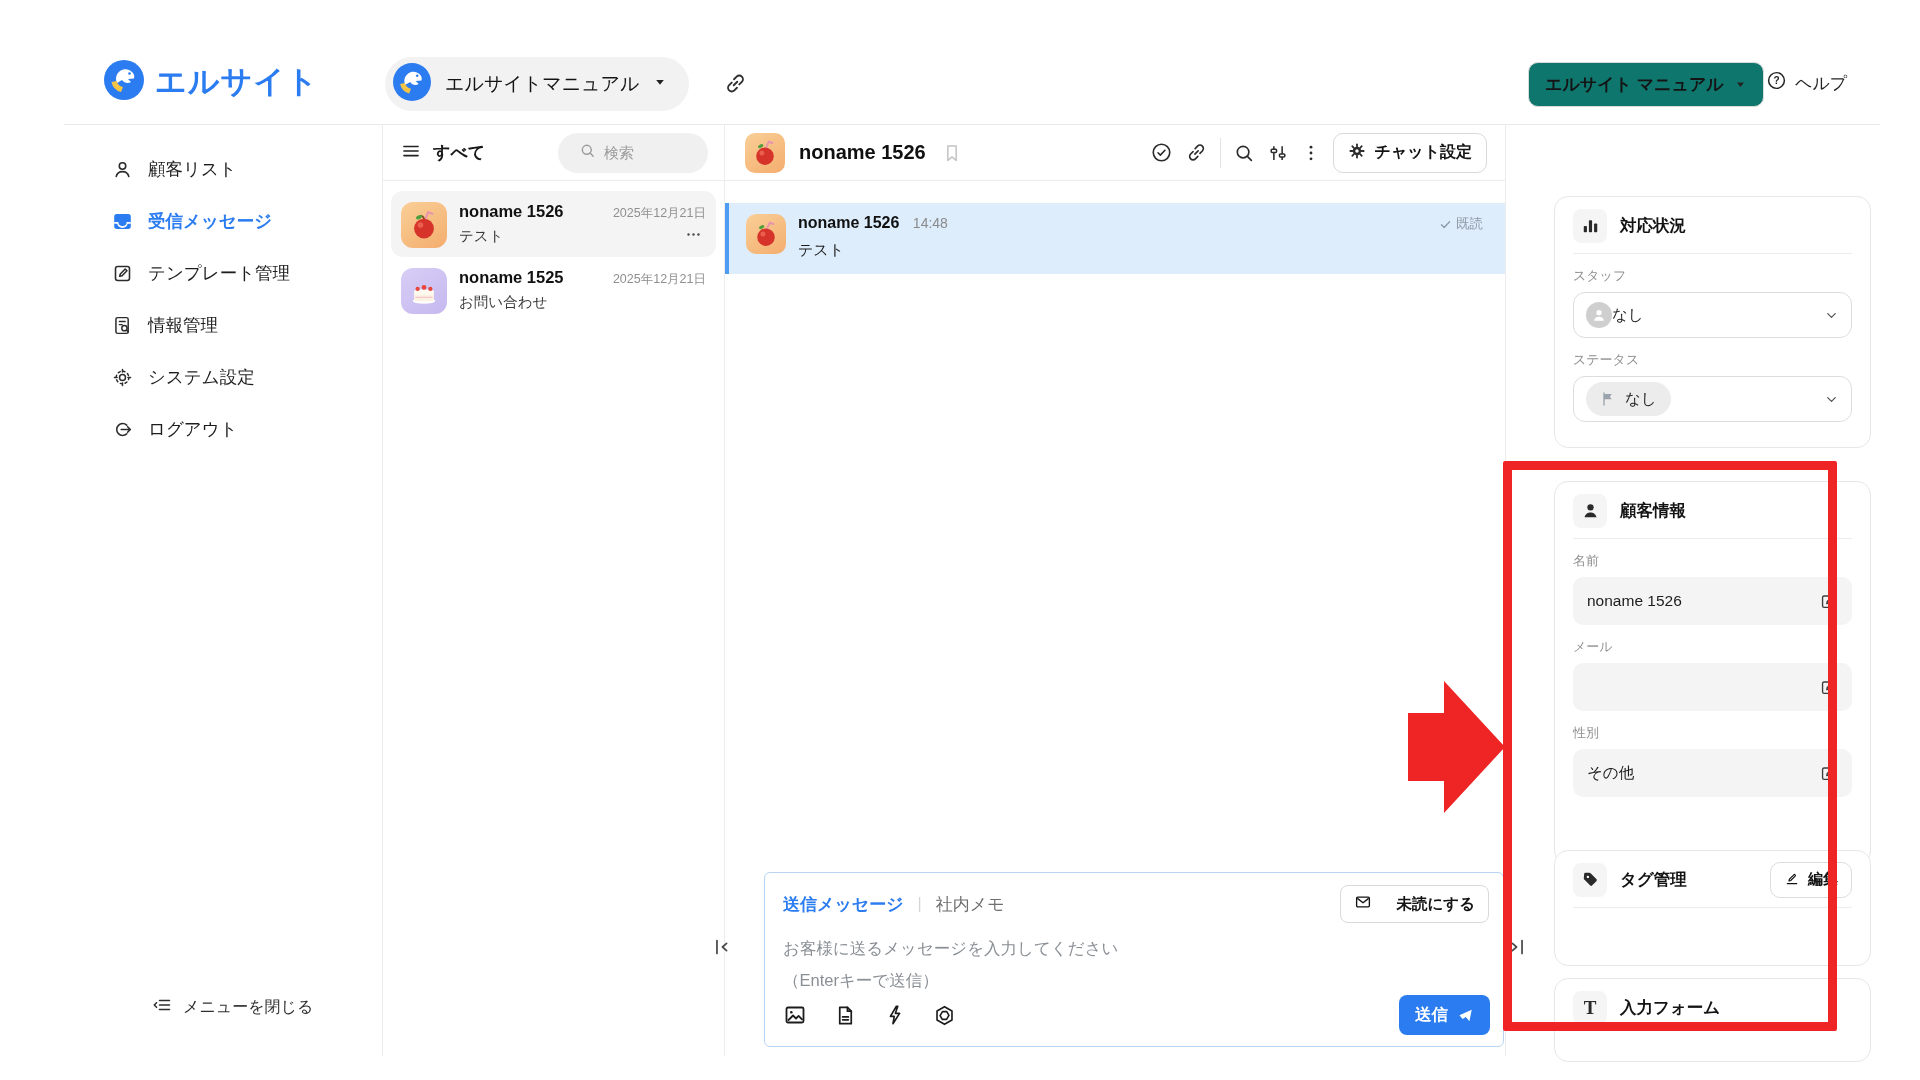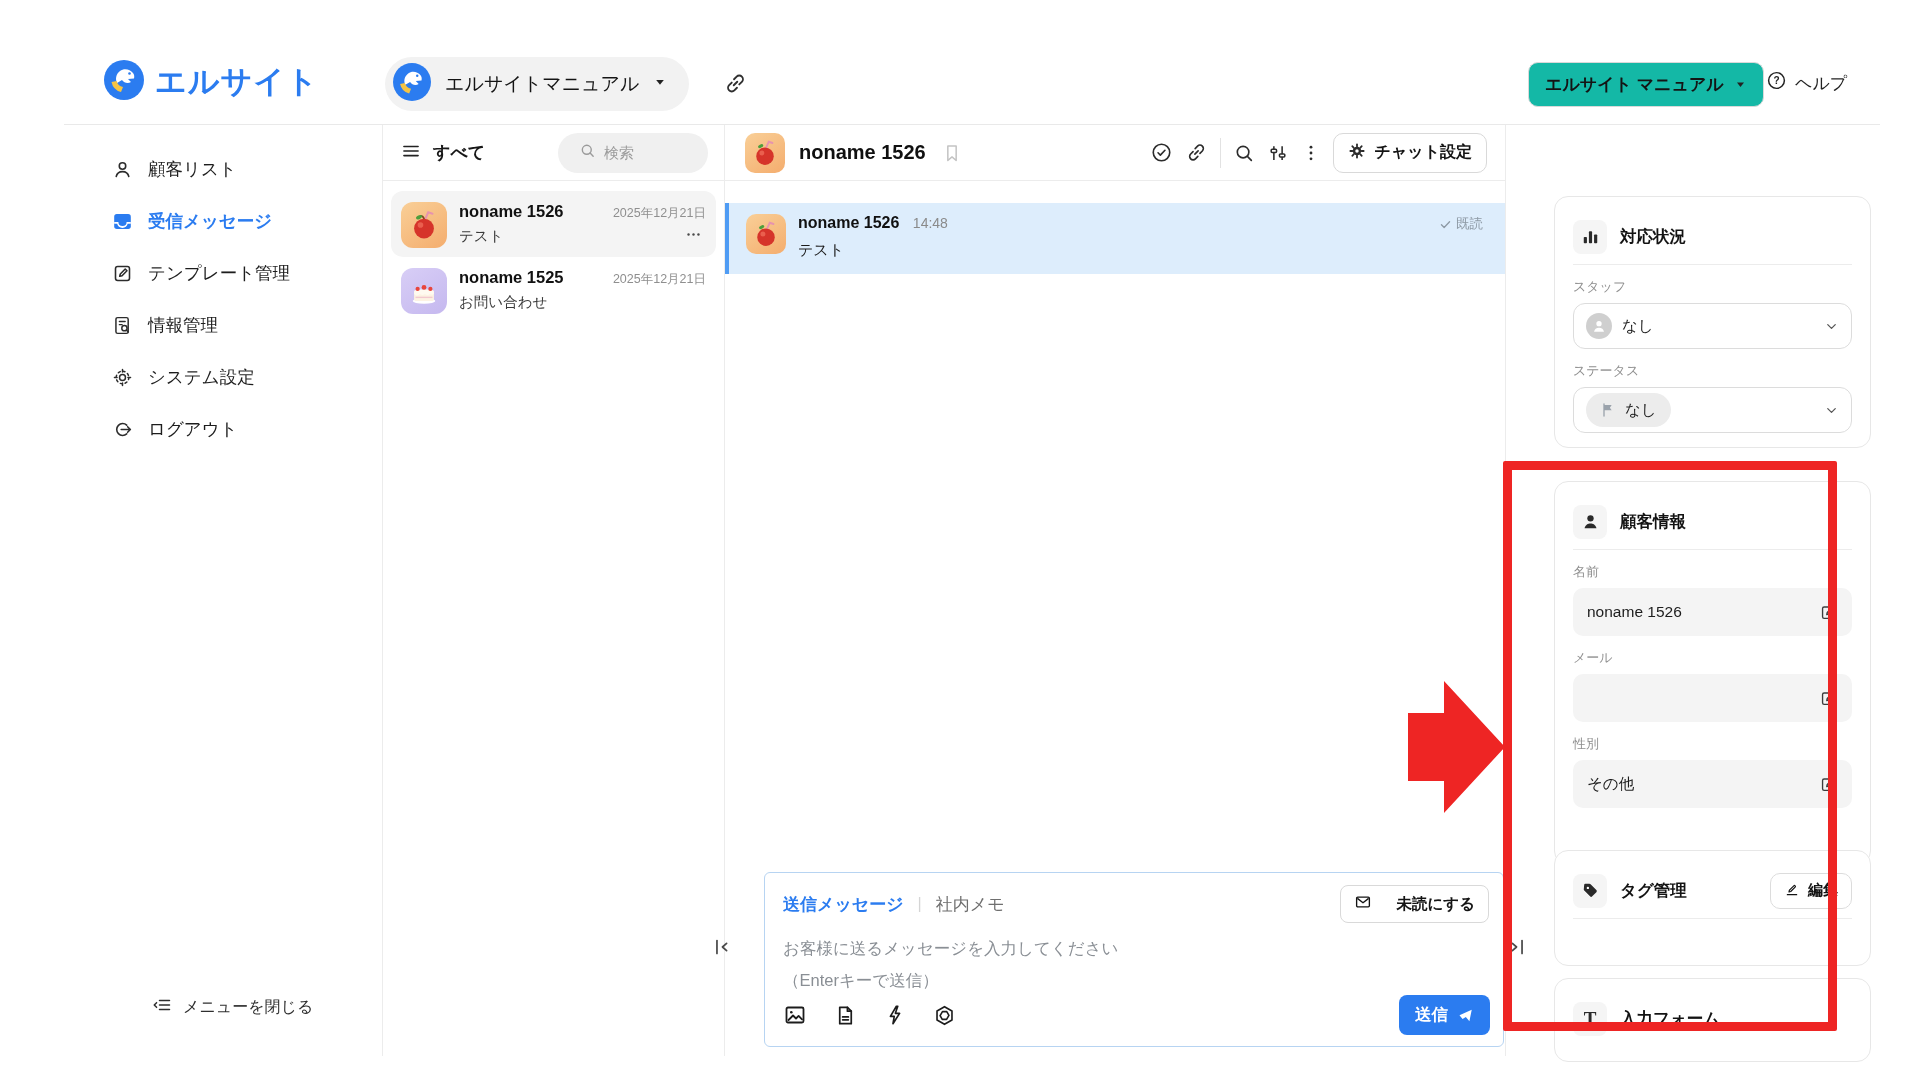--- a/index.html
+++ b/index.html
@@ -7,21 +7,21 @@
   body { font-family:"Liberation Sans","DejaVu Sans",sans-serif; color:#1f1f1f; }
   .app { position:relative; width:1920px; height:1080px; background:#fff; overflow:hidden; }
 
   
   .logo { position:absolute; left:104px; top:60px; display:flex; align-items:center; gap:11px; }
   .logo-text { font-size:31px; font-weight:bold; color:#2b7cf0; letter-spacing:1px; }
   .ws-pill { position:absolute; left:385px; top:57px; height:54px; background:#f2f2f2; border-radius:27px;
              display:flex; align-items:center; gap:14px; padding:0 22px 0 8px; cursor:pointer; }
   .ws-name { font-size:19px; color:#141414; }
   .top-link { position:absolute; left:723px; top:71px; color:#2f2f2f; cursor:pointer; }
-  .account-btn { position:absolute; left:1528px; top:62px; height:45px; background:#14b8a6; border:1px solid #d9d9d9;
+  .account-btn { position:absolute; left:1528px; top:62px; height:45px; background:#0f766e; border:1px solid #d9d9d9;
                  border-radius:10px; display:flex; align-items:center; gap:10px; padding:0 16px; font-size:17px;
                  font-weight:bold; color:#141414; cursor:pointer; }
   .help { position:absolute; left:1766px; top:70px; display:flex; align-items:center; gap:8px; font-size:17px;
           color:#222; cursor:pointer; }
   .header-line { position:absolute; left:64px; right:40px; top:124px; height:1px; background:#e9e9e9; }
 
   
   .sidebar { position:absolute; left:0; top:125px; width:383px; height:931px; border-right:1px solid #ececec; }
   .side-nav { padding-top:18px; }
   .side-item { display:flex; align-items:center; gap:15px; height:52px; padding-left:112px; font-size:17.5px;
@@ -96,31 +96,31 @@
   .send-btn { margin-left:auto; height:40px; background:#2b7cf0; border:none; border-radius:8px; color:#fff;
               font-size:16.5px; font-weight:bold; display:flex; align-items:center; gap:9px; padding:0 16px;
               cursor:pointer; font-family:inherit; }
   .toggle { position:absolute; color:#4a4a4a; cursor:pointer; z-index:5; }
   .toggle-left { left:711px; top:936px; }
   .toggle-right { left:1506px; top:936px; }
 
   
   .panel { position:absolute; left:1505px; top:125px; width:415px; height:931px; border-left:1px solid #ececec; }
   .card { position:absolute; left:48px; width:317px; background:#fff; border:1px solid #e7e7e7; border-radius:14px;
-          padding:12px 18px; overflow:hidden; }
+          padding:1px 18px; overflow:hidden; }
   .card-h { height:56px; display:flex; align-items:center; gap:13px; border-bottom:1px solid #ececec; }
   .icon-box { width:34px; height:34px; background:#f5f5f5; border-radius:8px; display:flex; align-items:center;
               justify-content:center; color:#2a2a2a; }
   .card-title { font-size:16.5px; font-weight:bold; color:#131313; }
   .card1 { top:71px; height:252px; }
   .card2 { top:356px; height:384px; }
   .card3 { top:725px; height:116px; }
   .card4 { top:853px; height:84px; }
   .fld-label { margin:13px 0 7px 0; font-size:13px; color:#8f8f8f; }
-  .dd { height:46px; border:1px solid #dcdcdc; border-radius:12px; display:flex; align-items:center; gap:10px;
+  .dd { height:46px; border:1px solid #dcdcdc; border-radius:12px; display:flex; align-items:center; 
         padding:0 12px; cursor:pointer; }
   .dd .chev { margin-left:auto; color:#555; display:flex; }
   .staff-av { width:26px; height:26px; border-radius:50%; background:#cfcfcf; display:flex; align-items:center;
               justify-content:center; color:#fff; }
   .dd-val { font-size:15.5px; color:#1d1d1d; }
   .status-pill { height:34px; background:#ececec; border-radius:17px; display:flex; align-items:center; gap:9px;
                  padding:0 14px; }
   .status-pill .flg { color:#9aa2ab; display:flex; }
   .fld { height:48px; background:#f4f4f4; border-radius:10px; display:flex; align-items:center; padding:0 14px; }
   .fld-val { font-size:15.5px; color:#1d1d1d; }

